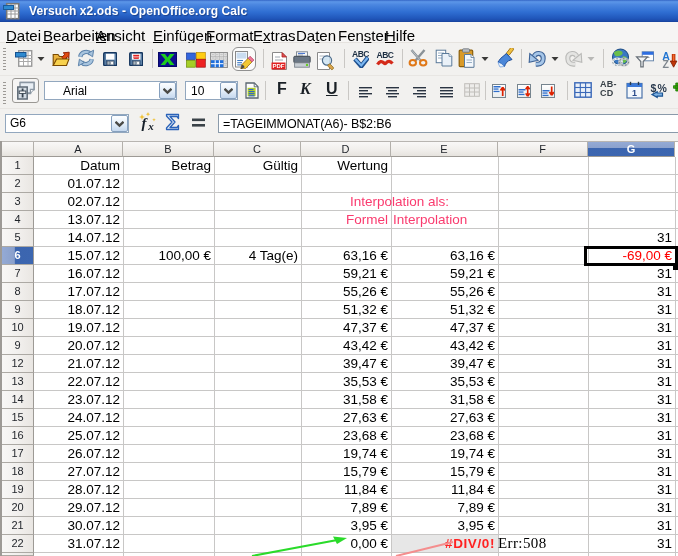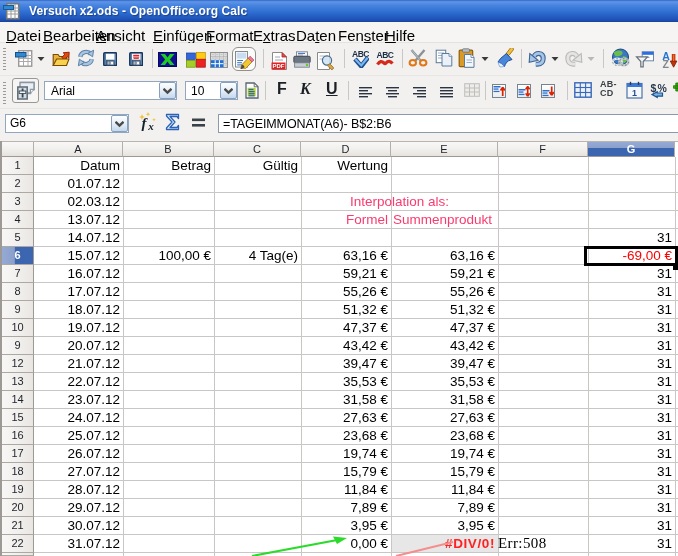--- a/index.html
+++ b/index.html
@@ -272,21 +272,21 @@
 <div class="abs" style="left:12px; top:78px; width:27px; height:25px; border:1px solid #9A9894; border-radius:3px; background:#F6F5F4;"></div>
 <svg class="abs" style="left:16px; top:80px;" width="22" height="22" viewBox="0 0 22 22">
 <path d="M4 2.5 L18 2.5 L18 9.5 L14.5 9.5 L14.5 13.5 L10.5 13.5 L10.5 2.5 Z" fill="#E8EEF4" stroke="#8A96A2" stroke-width="1.4"></path>
 <path d="M4 2.5 L18 2.5 L18 9.5 L14.5 9.5 L14.5 13 L11.5 13 L10 13.5 L4 13.5 Z" fill="#E8EEF4" stroke="#8A96A2" stroke-width="1.4"></path>
 <path d="M14.5 9.5 L18 9.5 L14.5 13.2 Z" fill="#FAFCFE" stroke="#8A96A2" stroke-width="1"></path>
 <rect x="1.8" y="7" width="9.4" height="12" fill="#D4DCE4" stroke="#5E6A76" stroke-width="1.5"></rect>
 <rect x="5.7" y="8.5" width="1.8" height="9" fill="#36424E"></rect>
 <rect x="3.2" y="11" width="6.6" height="2.4" fill="#FDFDFD" stroke="#36424E" stroke-width="0.9"></rect>
   </svg>
 <div class="combo" style="left:44px; top:81px; width:133px; height:19px;"></div>
-<div class="abs" style="left:51px; top:84px; font-size:12px;">Arial</div>
+<div class="abs" style="left:63px; top:84px; font-size:12px;">Arial</div>
 <div class="combobtn" style="left:159px; top:82px; width:17px; height:17px;"></div>
 <svg class="abs" style="left:163px; top:88px;" width="9" height="7" viewBox="0 0 9 7">
     <path d="M0.5 0.8 L4.5 4.6 L8.5 0.8" fill="none" stroke="#4A4A46" stroke-width="2.4"></path>
   </svg>
 <div class="combo" style="left:185px; top:81px; width:53px; height:19px;"></div>
 <div class="abs" style="left:191px; top:84px; font-size:12px;">10</div>
 <div class="combobtn" style="left:220px; top:82px; width:17px; height:17px;"></div>
 <svg class="abs" style="left:224px; top:88px;" width="9" height="7" viewBox="0 0 9 7">
     <path d="M0.5 0.8 L4.5 4.6 L8.5 0.8" fill="none" stroke="#4A4A46" stroke-width="2.4"></path>
   </svg>
@@ -470,21 +470,21 @@
     <div class="hline" style="top:357px;"></div>
     <div class="hline" style="top:375px;"></div>
     <div class="hline" style="top:393px;"></div>
     <div class="hline" style="top:411px;"></div>
     <div class="abs" style="left:392px; top:394px; width:106px; height:17px; background:#E7E7E7;"></div>
     <div class="cell " style="right:558px; top:16px;">Datum</div>
     <div class="cell " style="right:467px; top:16px;">Betrag</div>
     <div class="cell " style="right:380px; top:16px;">Gültig</div>
     <div class="cell " style="right:290px; top:16px;">Wertung</div>
     <div class="cell " style="right:558px; top:34px;">01.07.12</div>
-    <div class="cell " style="right:558px; top:52px;">02.03.12</div>
+    <div class="cell " style="right:558px; top:52px;">02.07.12</div>
     <div class="cell " style="right:558px; top:70px;">13.07.12</div>
     <div class="cell " style="right:558px; top:88px;">14.07.12</div>
     <div class="cell " style="right:558px; top:106px;">15.07.12</div>
     <div class="cell " style="right:558px; top:124px;">16.07.12</div>
     <div class="cell " style="right:558px; top:142px;">17.07.12</div>
     <div class="cell " style="right:558px; top:160px;">18.07.12</div>
     <div class="cell " style="right:558px; top:178px;">19.07.12</div>
     <div class="cell " style="right:558px; top:196px;">20.07.12</div>
     <div class="cell " style="right:558px; top:214px;">21.07.12</div>
     <div class="cell " style="right:558px; top:232px;">22.07.12</div>
@@ -492,21 +492,21 @@
     <div class="cell " style="right:558px; top:268px;">24.07.12</div>
     <div class="cell " style="right:558px; top:286px;">25.07.12</div>
     <div class="cell " style="right:558px; top:304px;">26.07.12</div>
     <div class="cell " style="right:558px; top:322px;">27.07.12</div>
     <div class="cell " style="right:558px; top:340px;">28.07.12</div>
     <div class="cell " style="right:558px; top:358px;">29.07.12</div>
     <div class="cell " style="right:558px; top:376px;">30.07.12</div>
     <div class="cell " style="right:558px; top:394px;">31.07.12</div>
     <div class="cell mag" style="left:301px; width:197px; top:52px; text-align:center;">Interpolation als:</div>
     <div class="cell mag" style="right:290px; top:70px;">Formel</div>
-    <div class="cell mag" style="left:393px; top:70px;">Summenprodukt</div>
+    <div class="cell mag" style="left:393px; top:70px;">Interpolation</div>
     <div class="cell " style="right:6px; top:88px;">31</div>
     <div class="cell " style="right:6px; top:124px;">31</div>
     <div class="cell " style="right:6px; top:142px;">31</div>
     <div class="cell " style="right:6px; top:160px;">31</div>
     <div class="cell " style="right:6px; top:178px;">31</div>
     <div class="cell " style="right:6px; top:196px;">31</div>
     <div class="cell " style="right:6px; top:214px;">31</div>
     <div class="cell " style="right:6px; top:232px;">31</div>
     <div class="cell " style="right:6px; top:250px;">31</div>
     <div class="cell " style="right:6px; top:268px;">31</div>

